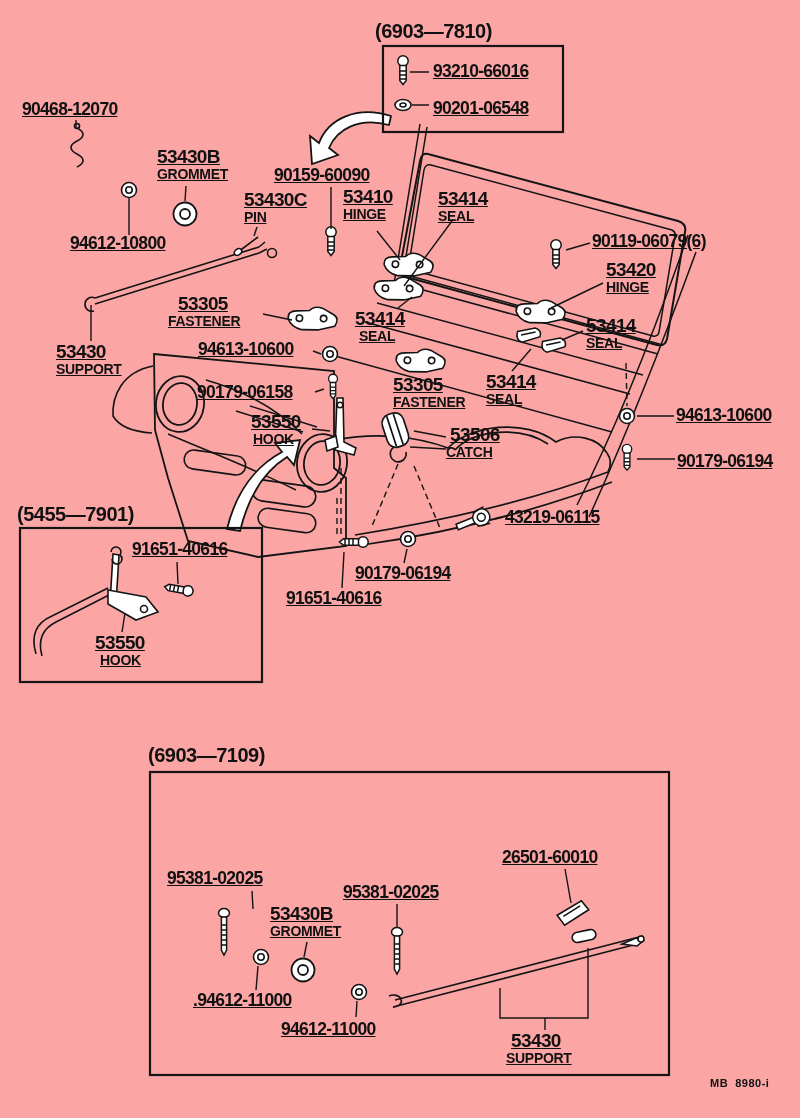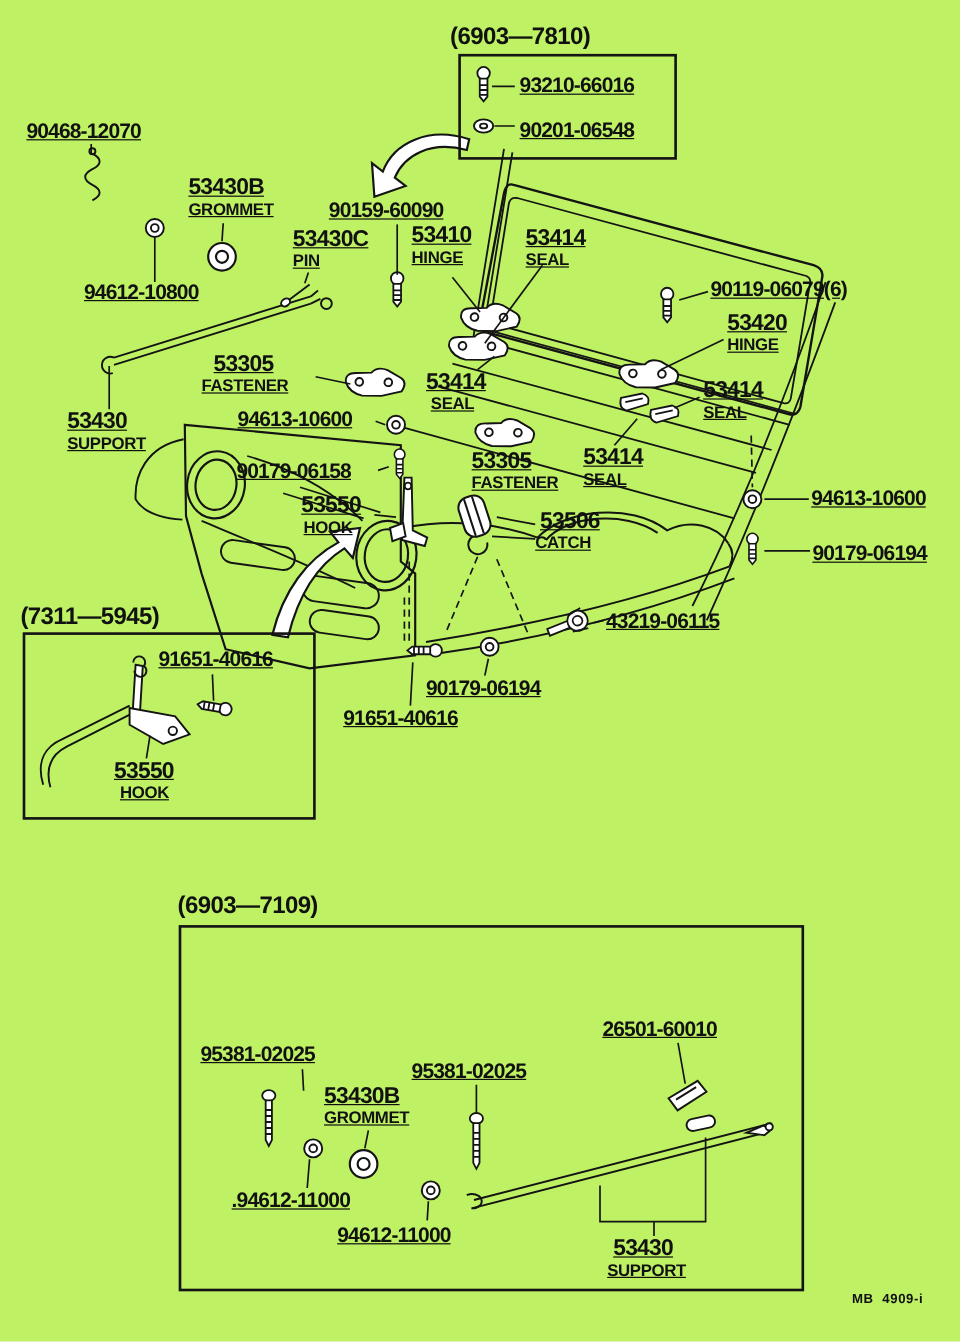--- a/index.html
+++ b/index.html
@@ -1,16 +1,16 @@
 <!DOCTYPE html>
 <html><head>
 <meta charset="utf-8">
 <style>
   html,body{margin:0;padding:0;background:#f2f2f0;}
-  #page{position:relative;width:800px;height:1118px;background:#bef264;overflow:hidden;
+  #page{position:relative;width:800px;height:1118px;background:#fca5a5;overflow:hidden;
         font-family:"Liberation Sans",sans-serif;color:#111;}
   svg{position:absolute;left:0;top:0;}
   .lbl{position:absolute;line-height:1.05;white-space:nowrap;text-decoration:underline;}
   .pn{display:block;font-weight:700;font-size:19px;letter-spacing:-0.6px;}
   .pn.long{font-size:17.5px;letter-spacing:-0.7px;}
   .pname{display:block;font-weight:700;font-size:14px;letter-spacing:-0.3px;margin-top:0px;}
   .range{position:absolute;font-weight:700;font-size:20px;letter-spacing:-0.5px;white-space:nowrap;}
   .footer{position:absolute;font-weight:700;font-size:11px;letter-spacing:0.5px;white-space:pre;}
 </style>
 </head>
@@ -233,21 +233,21 @@
       <rect x="572" y="931" width="24" height="10" rx="5" transform="rotate(-12 584 936)" fill="#fff"></rect>
       <path d="M622,944 l14,-6 l7,3 l-6,5 z" fill="#fff"></path>
       <circle cx="641" cy="939" r="3" fill="#fff"></circle>
     </g>
     <path stroke-width="1.4" d="M252,891 L253,909 M397,904 L397,927 M307,942 L304,957 M258,966 L256,990 M357,1001 L356,1017 M565,869 L571,903"></path>
     <path stroke-width="1.4" d="M500,988 L500,1018 L588,1018 L588,948 M545,1018 L545,1030"></path>
   </g>
 </svg>
 
   <div class="range" style="left:375px;top:20px">(6903—7810)</div>
-  <div class="range" style="left:17px;top:503px">(7311—5945)</div>
+  <div class="range" style="left:17px;top:503px">(5455—7901)</div>
   <div class="range" style="left:148px;top:744px">(6903—7109)</div>
 
   <div class="lbl" style="left:433px;top:62px">
       <span class="pn long">93210-66016</span>
     </div>
   <div class="lbl" style="left:433px;top:99px">
       <span class="pn long">90201-06548</span>
     </div>
 
   <div class="lbl" style="left:22px;top:100px">
@@ -361,15 +361,15 @@
       <span class="pn long">.94612-11000</span>
     </div>
   <div class="lbl" style="left:281px;top:1020px">
       <span class="pn long">94612-11000</span>
     </div>
   <div class="lbl" style="left:511px;top:1031px">
       <span class="pn">53430</span>
       <span class="pname" style="margin-left:-5px">SUPPORT</span>
     </div>
 
-  <div class="footer" style="left:710px;top:1077px">MB  4909-i</div>
+  <div class="footer" style="left:710px;top:1077px">MB  8980-i</div>
 
 </div>
 
 </body></html>

